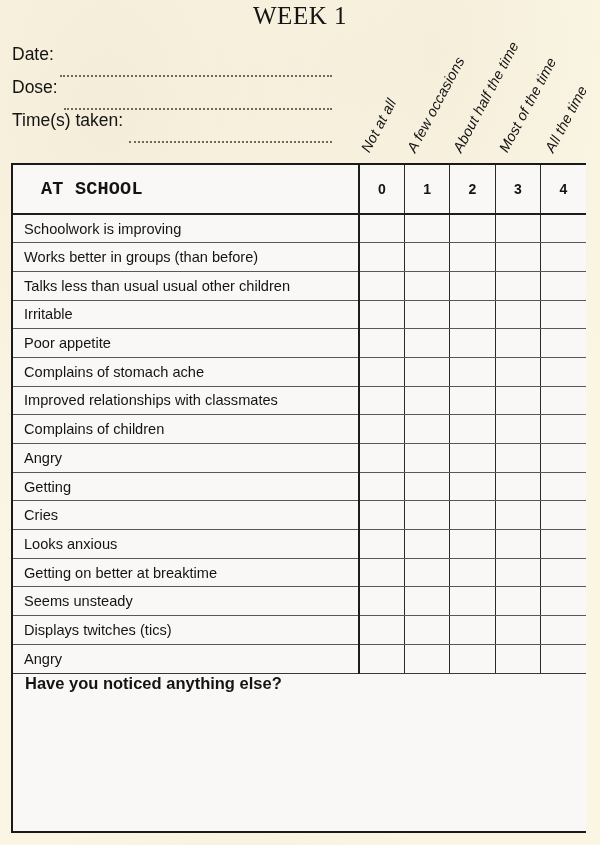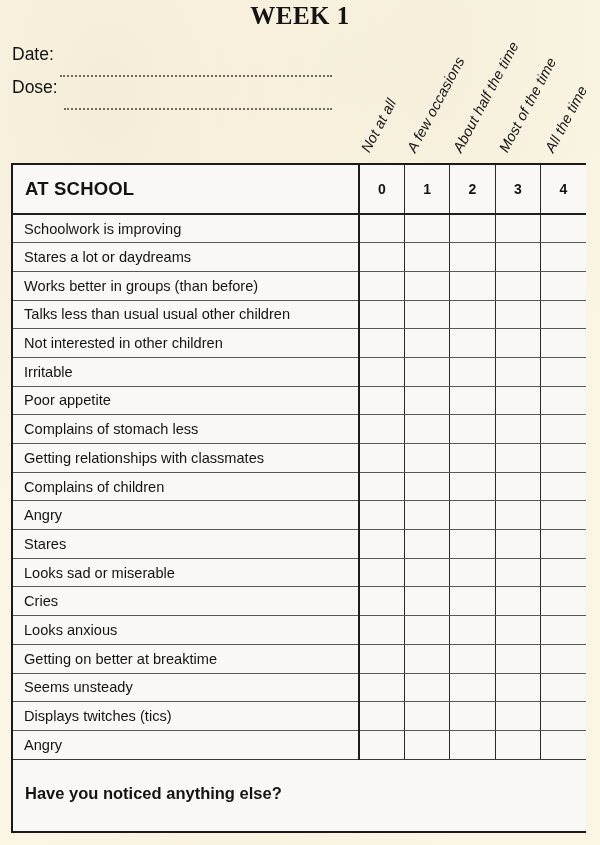--- a/index.html
+++ b/index.html
@@ -29,21 +29,21 @@
   }
 
   
   .title {
     position: absolute;
     top: 2px;
     left: 0;
     width: 600px;
     text-align: center;
     font-family: "Liberation Serif", serif;
-    font-weight: bold;
+    font-weight: normal;
     font-size: 25px;
     letter-spacing: 0.5px;
     z-index: 3;
   }
 
   
   .fields {
     position: absolute;
     top: 44px;
     left: 12px;
@@ -112,23 +112,24 @@
   table.grid col.c-score { width: 45.4px; }
 
   
   tr.head-row { height: 49px; }
   tr.head-row td {
     border-bottom: 2px solid #1d1d1d;
   }
   td.section-title {
     font-size: 18.5px;
     font-weight: bold;
-    padding-left: 12px;
+    padding-left: 28px;
     letter-spacing: 0.2px;
     border-right: 2px solid #1d1d1d;
+    font-family: Liberation Mono, monospace;
   }
   td.score-head {
     text-align: center;
     font-size: 14px;
     font-weight: bold;
     border-right: 1.6px solid #2a2a2a;
   }
   td.score-head.last { border-right: none; }
 
   
@@ -146,40 +147,44 @@
   }
   tr.item-row td.score-cell.last { border-right: none; }
 
   tr.item-row.last-item td.item-label,
   tr.item-row.last-item td.score-cell { border-bottom: 1.8px solid #3a3a3a; }
 
   
   tr.note-row td {
     vertical-align: top;
     padding-left: 12px;
-    padding-top: 24px;
+    padding-top: 0;
     font-size: 16.5px;
     font-weight: bold;
     margin-top: 32px;
   }
 </style>
 </head>
 <body>
 
 <div class="paper-texture"></div>
 
 <div class="title">WEEK 1</div>
 
 <div class="fields">
   <div class="field-row">
     <span class="field-label">Date:</span>
     <span class="field-line"></span>
   </div>
   <div class="field-row">
     <span class="field-label">Dose:</span>
+    <span class="field-line"></span>
+  </div>
+  <div class="field-row">
+    <span class="field-label">Time(s) taken:</span>
     <span class="field-line"></span>
   </div>
 </div>
 
 <div class="rot-headers">
   <div class="rot-label" style="left:372px;">Not at all</div>
   <div class="rot-label" style="left:418px;">A few occasions</div>
   <div class="rot-label" style="left:464px;">About half the time</div>
   <div class="rot-label" style="left:510px;">Most of the time</div>
   <div class="rot-label" style="left:556px;">All the time</div>
@@ -207,77 +212,61 @@
 
       <tr class="item-row">
         <td class="item-label">Schoolwork is improving</td>
         <td class="score-cell"></td>
         <td class="score-cell"></td>
         <td class="score-cell"></td>
         <td class="score-cell"></td>
         <td class="score-cell last"></td>
       </tr>
       <tr class="item-row">
-        <td class="item-label">Stares a lot or daydreams</td>
-        <td class="score-cell"></td>
-        <td class="score-cell"></td>
-        <td class="score-cell"></td>
-        <td class="score-cell"></td>
-        <td class="score-cell last"></td>
-      </tr>
-      <tr class="item-row">
         <td class="item-label">Works better in groups (than before)</td>
         <td class="score-cell"></td>
         <td class="score-cell"></td>
         <td class="score-cell"></td>
         <td class="score-cell"></td>
         <td class="score-cell last"></td>
       </tr>
       <tr class="item-row">
         <td class="item-label">Talks less than usual usual other children</td>
         <td class="score-cell"></td>
         <td class="score-cell"></td>
         <td class="score-cell"></td>
         <td class="score-cell"></td>
         <td class="score-cell last"></td>
       </tr>
       <tr class="item-row">
-        <td class="item-label">Not interested in other children</td>
-        <td class="score-cell"></td>
-        <td class="score-cell"></td>
-        <td class="score-cell"></td>
-        <td class="score-cell"></td>
-        <td class="score-cell last"></td>
-      </tr>
-      <tr class="item-row">
         <td class="item-label">Irritable</td>
         <td class="score-cell"></td>
         <td class="score-cell"></td>
         <td class="score-cell"></td>
         <td class="score-cell"></td>
         <td class="score-cell last"></td>
       </tr>
       <tr class="item-row">
         <td class="item-label">Poor appetite</td>
         <td class="score-cell"></td>
         <td class="score-cell"></td>
         <td class="score-cell"></td>
         <td class="score-cell"></td>
         <td class="score-cell last"></td>
       </tr>
       <tr class="item-row">
-        <td class="item-label">Complains of stomach less</td>
-        <td class="score-cell"></td>
-        <td class="score-cell"></td>
-        <td class="score-cell"></td>
-        <td class="score-cell"></td>
-        <td class="score-cell last"></td>
-      </tr>
-      <tr class="item-row">
-        <td class="item-label">Getting relationships with classmates</td>
+        <td class="item-label">Complains of stomach ache</td>
+        <td class="score-cell"></td>
+        <td class="score-cell"></td>
+        <td class="score-cell"></td>
+        <td class="score-cell"></td>
+        <td class="score-cell last"></td>
+      </tr>
+      <tr class="item-row">
+        <td class="item-label">Improved relationships with classmates</td>
         <td class="score-cell"></td>
         <td class="score-cell"></td>
         <td class="score-cell"></td>
         <td class="score-cell"></td>
         <td class="score-cell last"></td>
       </tr>
       <tr class="item-row">
         <td class="item-label">Complains of children</td>
         <td class="score-cell"></td>
         <td class="score-cell"></td>
@@ -287,29 +276,21 @@
       </tr>
       <tr class="item-row">
         <td class="item-label">Angry</td>
         <td class="score-cell"></td>
         <td class="score-cell"></td>
         <td class="score-cell"></td>
         <td class="score-cell"></td>
         <td class="score-cell last"></td>
       </tr>
       <tr class="item-row">
-        <td class="item-label">Stares</td>
-        <td class="score-cell"></td>
-        <td class="score-cell"></td>
-        <td class="score-cell"></td>
-        <td class="score-cell"></td>
-        <td class="score-cell last"></td>
-      </tr>
-      <tr class="item-row">
-        <td class="item-label">Looks sad or miserable</td>
+        <td class="item-label">Getting</td>
         <td class="score-cell"></td>
         <td class="score-cell"></td>
         <td class="score-cell"></td>
         <td class="score-cell"></td>
         <td class="score-cell last"></td>
       </tr>
       <tr class="item-row">
         <td class="item-label">Cries</td>
         <td class="score-cell"></td>
         <td class="score-cell"></td>

